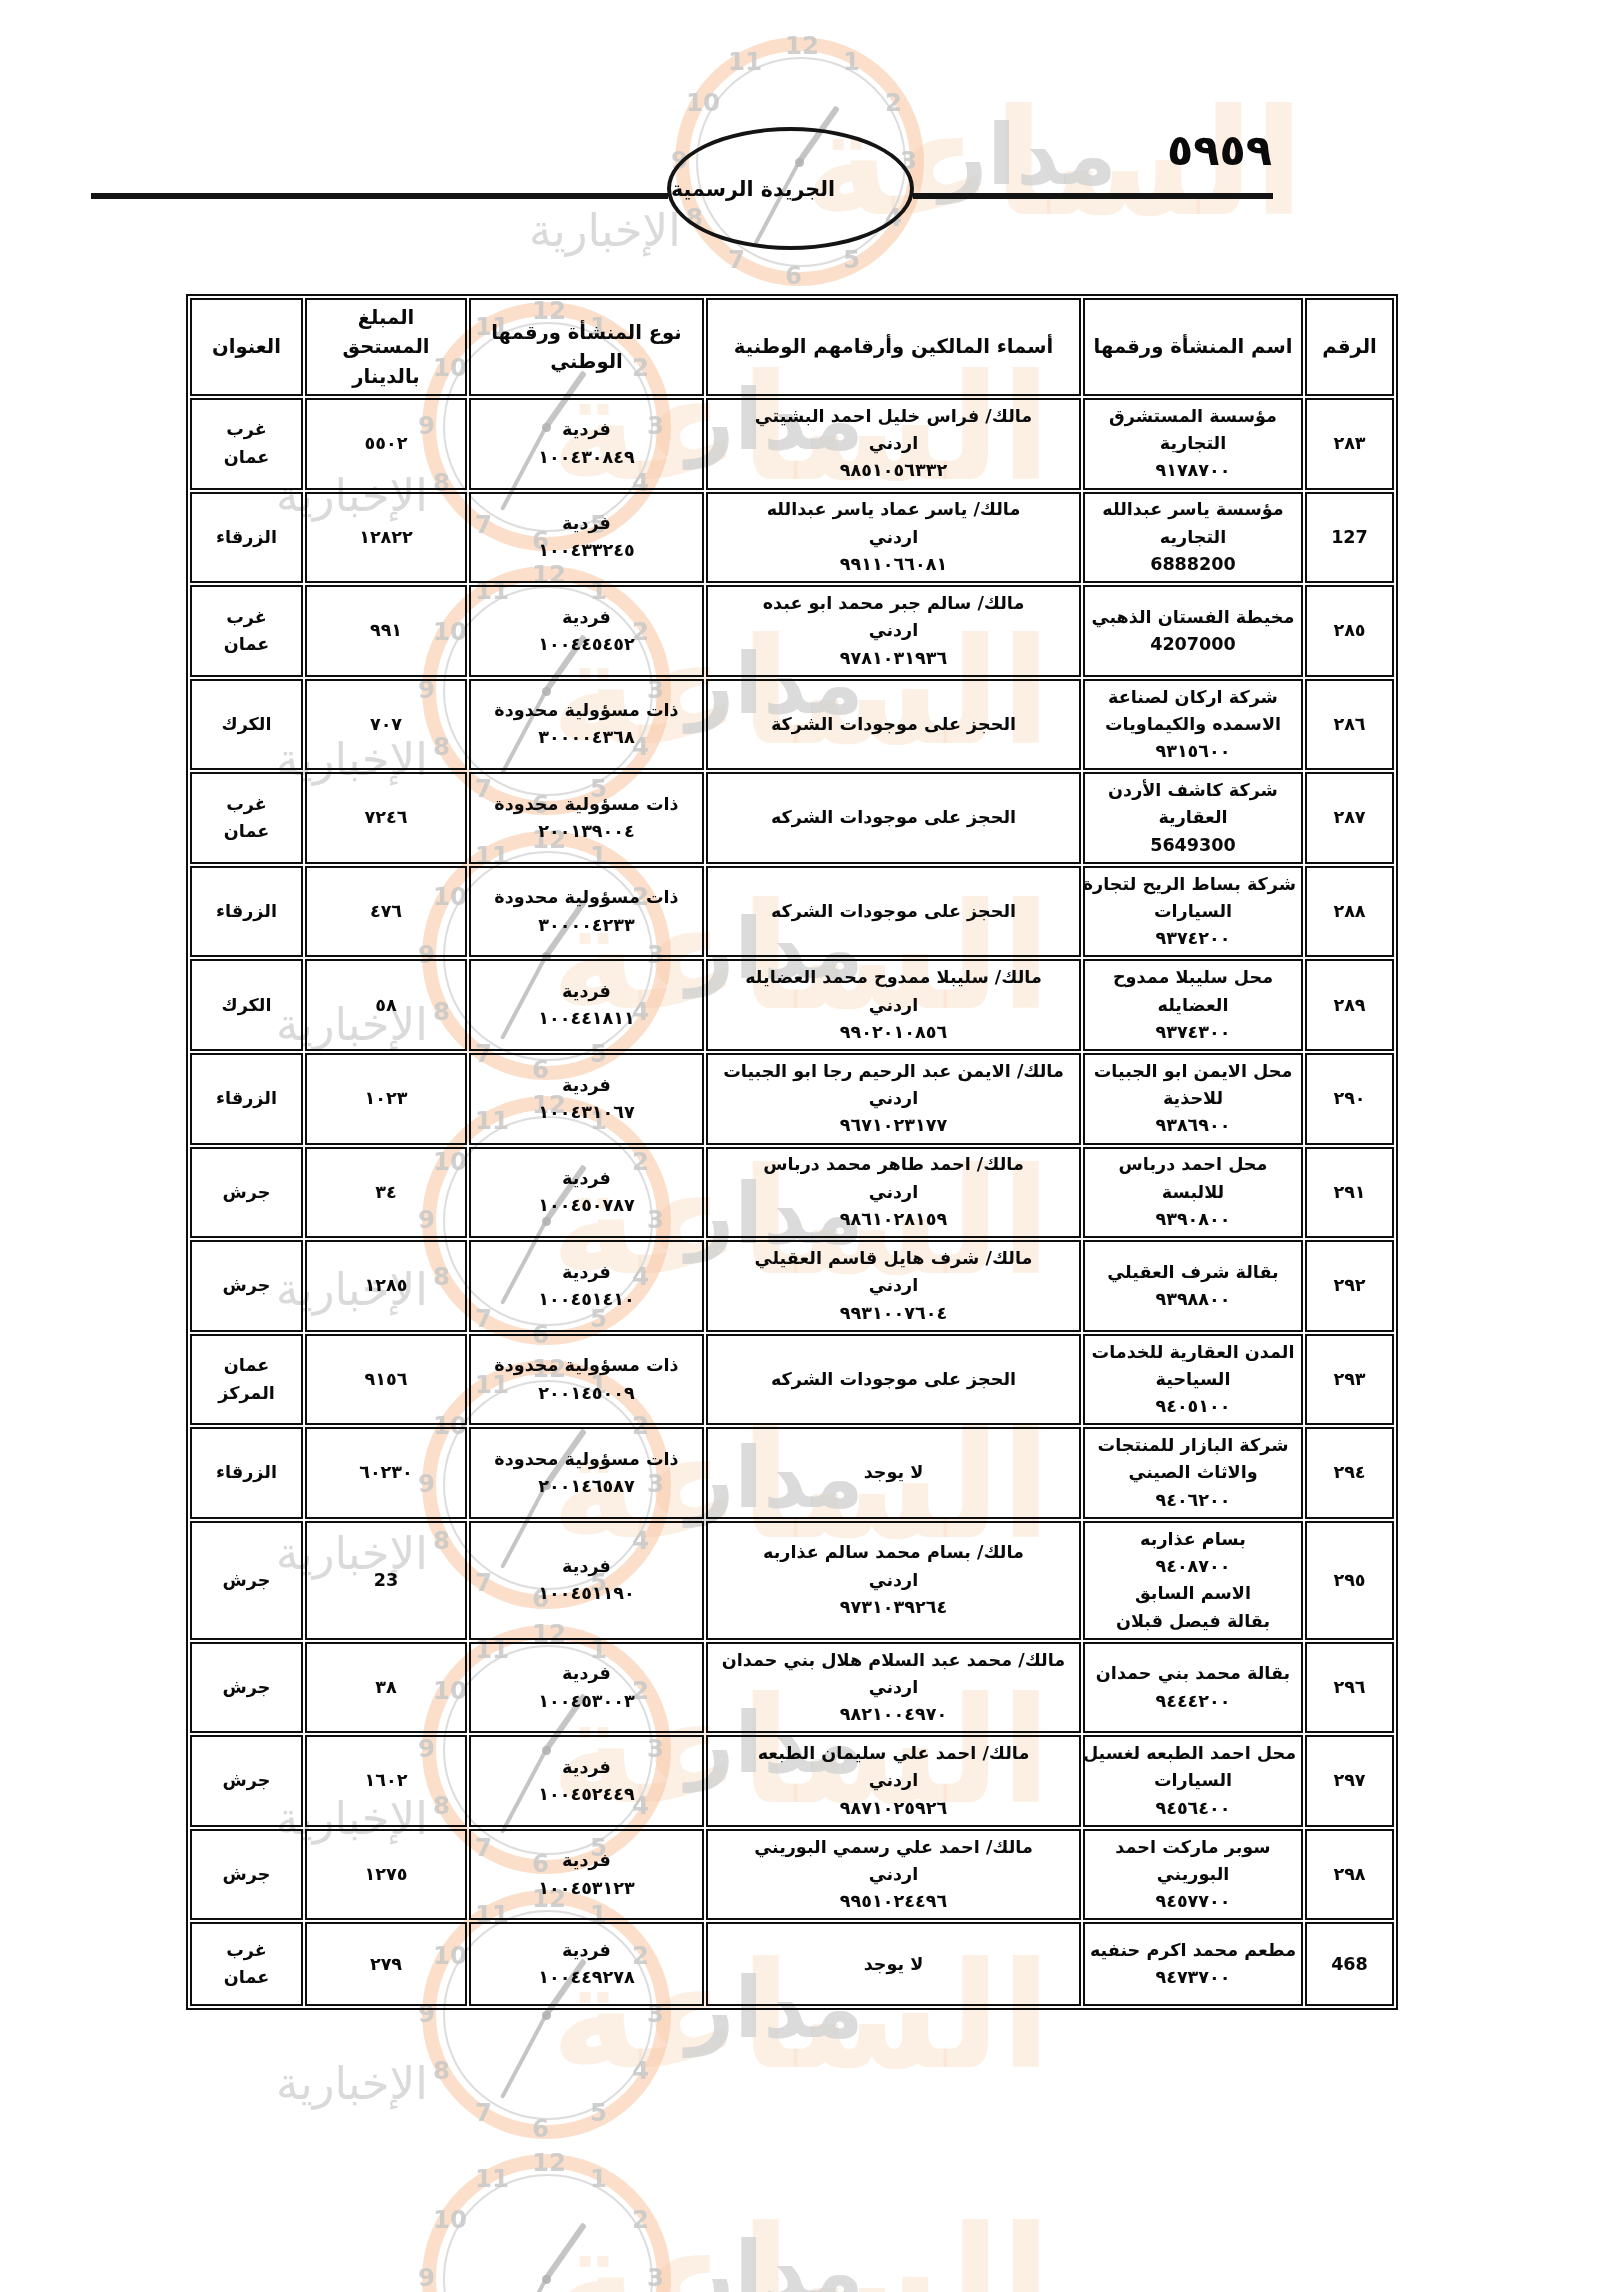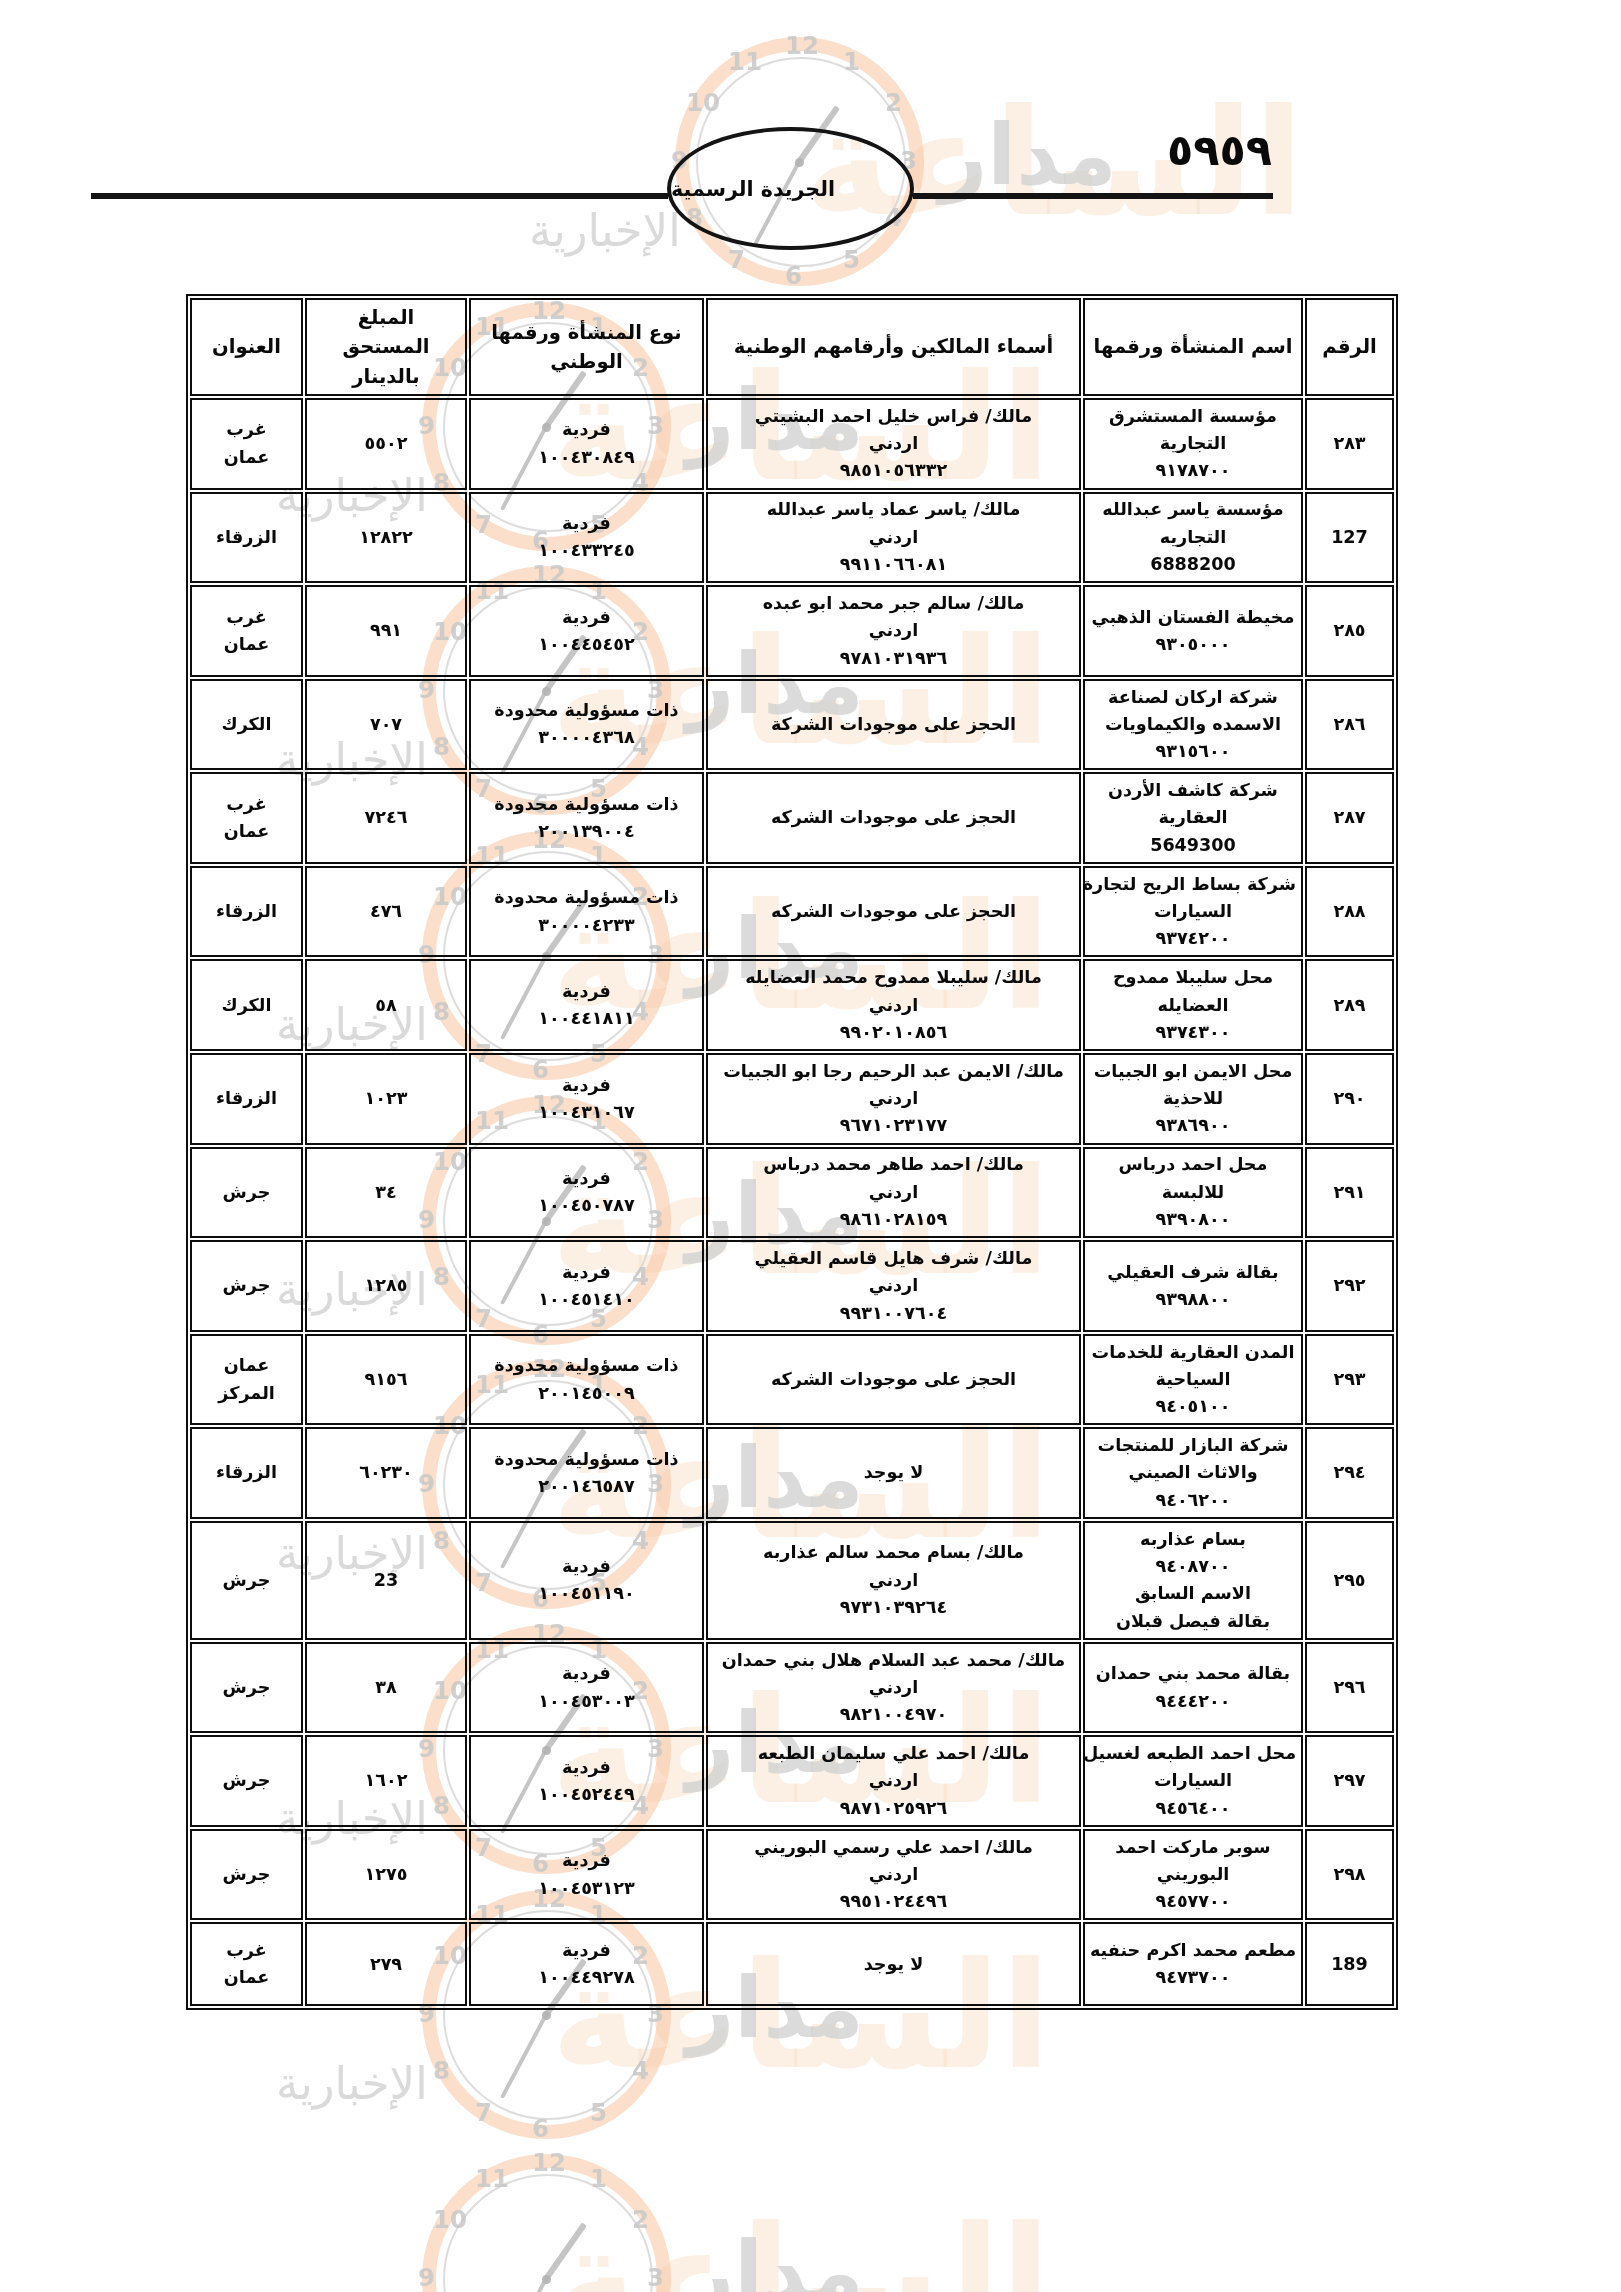--- a/index.html
+++ b/index.html
@@ -340,21 +340,21 @@
         </td>
         <td class="c-amt">١٢٨٢٢</td>
         <td class="c-addr">
           <div>الزرقاء</div>
         </td>
       </tr>
       <tr>
         <td class="c-num">٢٨٥</td>
         <td class="c-est">
           <div>مخيطة الفستان الذهبي</div>
-          <div>٩٣٠٥٠٠٠</div>
+          <div>4207000</div>
         </td>
         <td class="c-own">
           <div>مالك/ سالم جبر محمد ابو عبده</div>
           <div>اردني</div>
           <div>٩٧٨١٠٣١٩٣٦</div>
         </td>
         <td class="c-type">
           <div>فردية</div>
           <div>١٠٠٤٤٥٤٥٢</div>
         </td>
@@ -622,21 +622,21 @@
         <td class="c-type">
           <div>فردية</div>
           <div>١٠٠٤٥٣١٢٣</div>
         </td>
         <td class="c-amt">١٢٧٥</td>
         <td class="c-addr">
           <div>جرش</div>
         </td>
       </tr>
       <tr>
-        <td class="c-num">189</td>
+        <td class="c-num">468</td>
         <td class="c-est">
           <div>مطعم محمد اكرم حنفيه</div>
           <div>٩٤٧٣٧٠٠</div>
         </td>
         <td class="c-own">
           <div>لا يوجد</div>
         </td>
         <td class="c-type">
           <div>فردية</div>
           <div>١٠٠٤٤٩٢٧٨</div>

